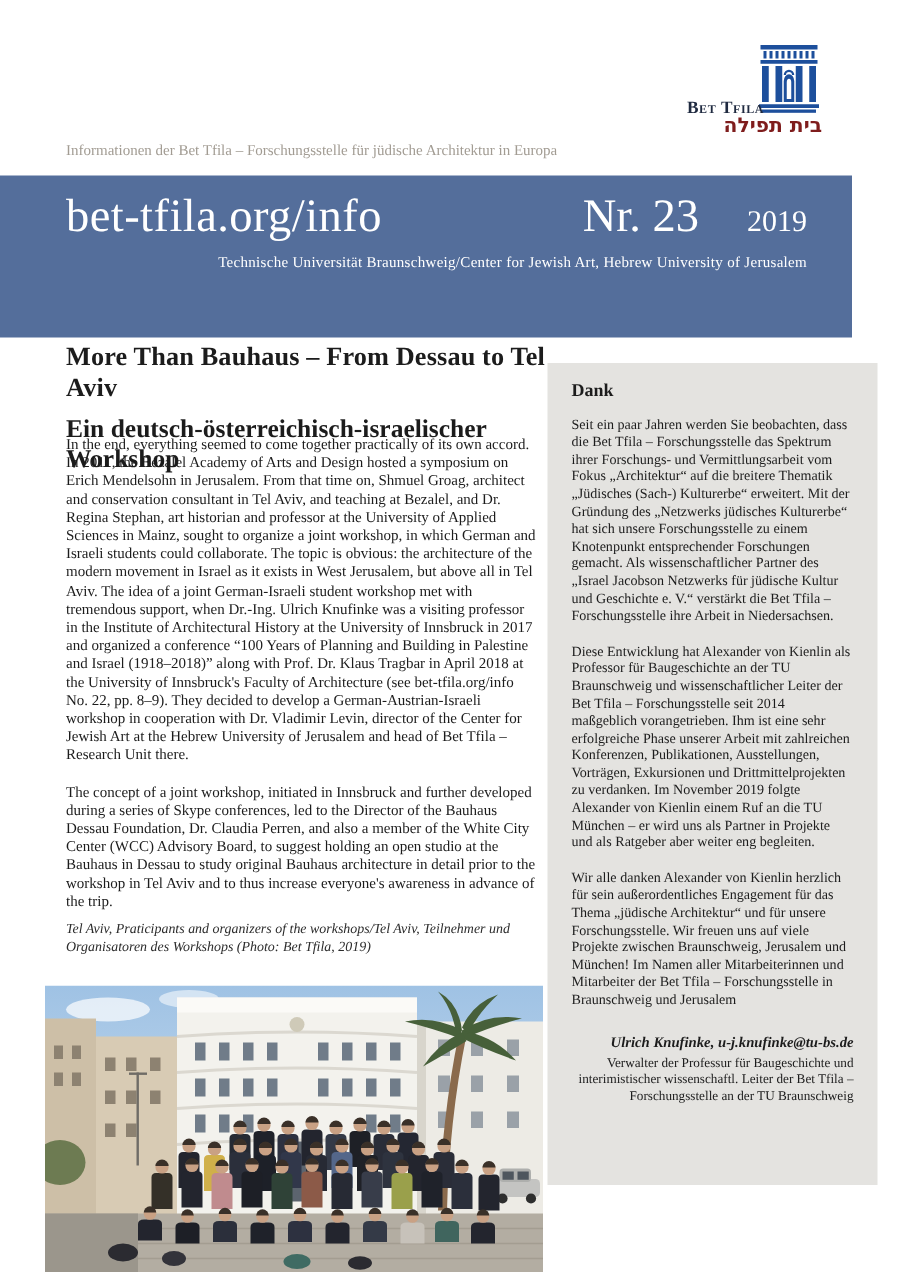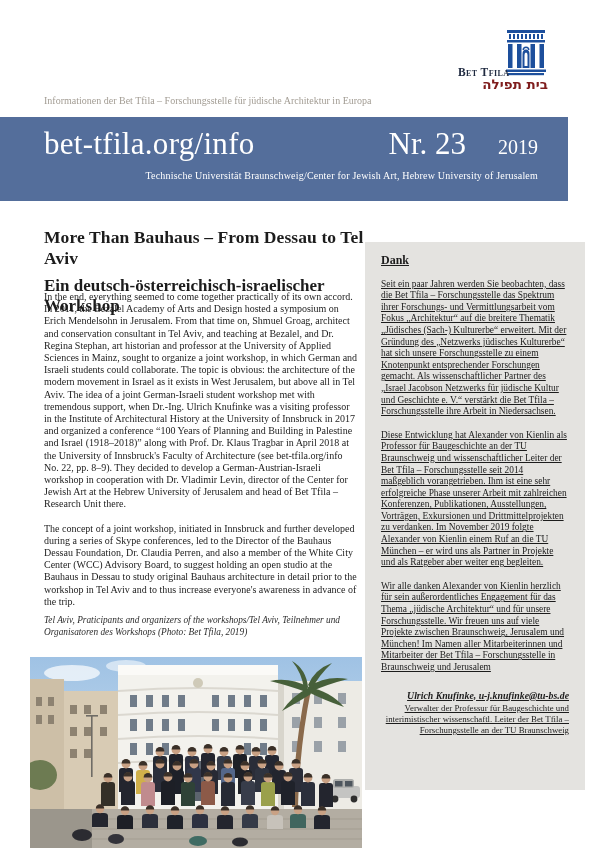--- a/index.html
+++ b/index.html
@@ -11,21 +11,21 @@
   
   .logo { position:absolute; left:458px; top:30px; width:90px; height:66px; }
   .logo-icon { position:absolute; right:2px; top:0; width:40px; height:46px; }
   .logo-latin { position:absolute; left:0; top:36px; font-weight:bold; font-size:11.5px;
     font-variant:small-caps; letter-spacing:.4px; color:#1f2a40; white-space:nowrap; }
   .logo-hebrew { position:absolute; right:0; top:46px; font-family:"DejaVu Sans", sans-serif;
     font-weight:bold; font-size:13.5px; color:#7f1d1d; white-space:nowrap; }
   
   .tagline { position:absolute; left:44px; top:95px; font-size:10px; color:#a29c93; }
   
-  .banner { position:absolute; left:0; top:117px; width:568px; height:84px;
+  .banner { position:absolute; left:0; top:117px; width:568px; height:108px;
     background:#546e9b; color:#fff; padding:9px 30px 0 44px; }
   .banner-row { display:flex; align-items:baseline; }
   .banner-title { font-size:31px; letter-spacing:.3px; }
   .banner-issue { font-size:31px; margin-left:auto; }
   .banner-year { font-size:20px; margin-left:32px; }
   .banner-sub { font-size:10px; margin-top:8px; letter-spacing:.2px;text-align:right; }
   
   .article-head { position:absolute; left:44px; top:227px; width:322px; }
   .article-title { margin:0; font-size:17.5px; font-weight:bold; letter-spacing:.1px; }
   .article-sub { margin:7px 0 0; font-size:17px; font-weight:bold; }
@@ -33,21 +33,21 @@
   .article-body { position:absolute; left:44px; top:291px; width:314px; height:322px;
     overflow:hidden; font-size:10px; line-height:12.2px; }
   .article-body p { margin:0 0 12px; }
   
   .caption { position:absolute; left:44px; top:615px; width:312px; font-size:9.3px;
     line-height:11.6px; font-style:italic; color:#2c2c2c; }
   
   .photo { position:absolute; left:30px; top:657px; width:332px; height:191px; display:block; }
   
   .sidebar { position:absolute; left:365px; top:242px; width:220px; min-height:548px;
-    background:#e4e3e0; padding:13px 16px 14px; font-size:9.4px; line-height:11.6px;text-decoration:underline; }
+    background:#e4e3e0; padding:13px 16px 14px; font-size:9.4px; line-height:11.6px; }
   .sidebar-heading { margin:0 0 12px; font-size:12px; font-weight:bold; }
   .sidebar p { margin:0 0 12px; }
   .contact { margin-top:16px; text-align:right; }
   .contact-name { font-style:italic; font-weight:bold; font-size:9.8px; margin-bottom:2px; }
   .contact-role { font-size:8.8px; line-height:10.8px; }
 </style>
 </head>
 <body>
 
 <div class="logo">

